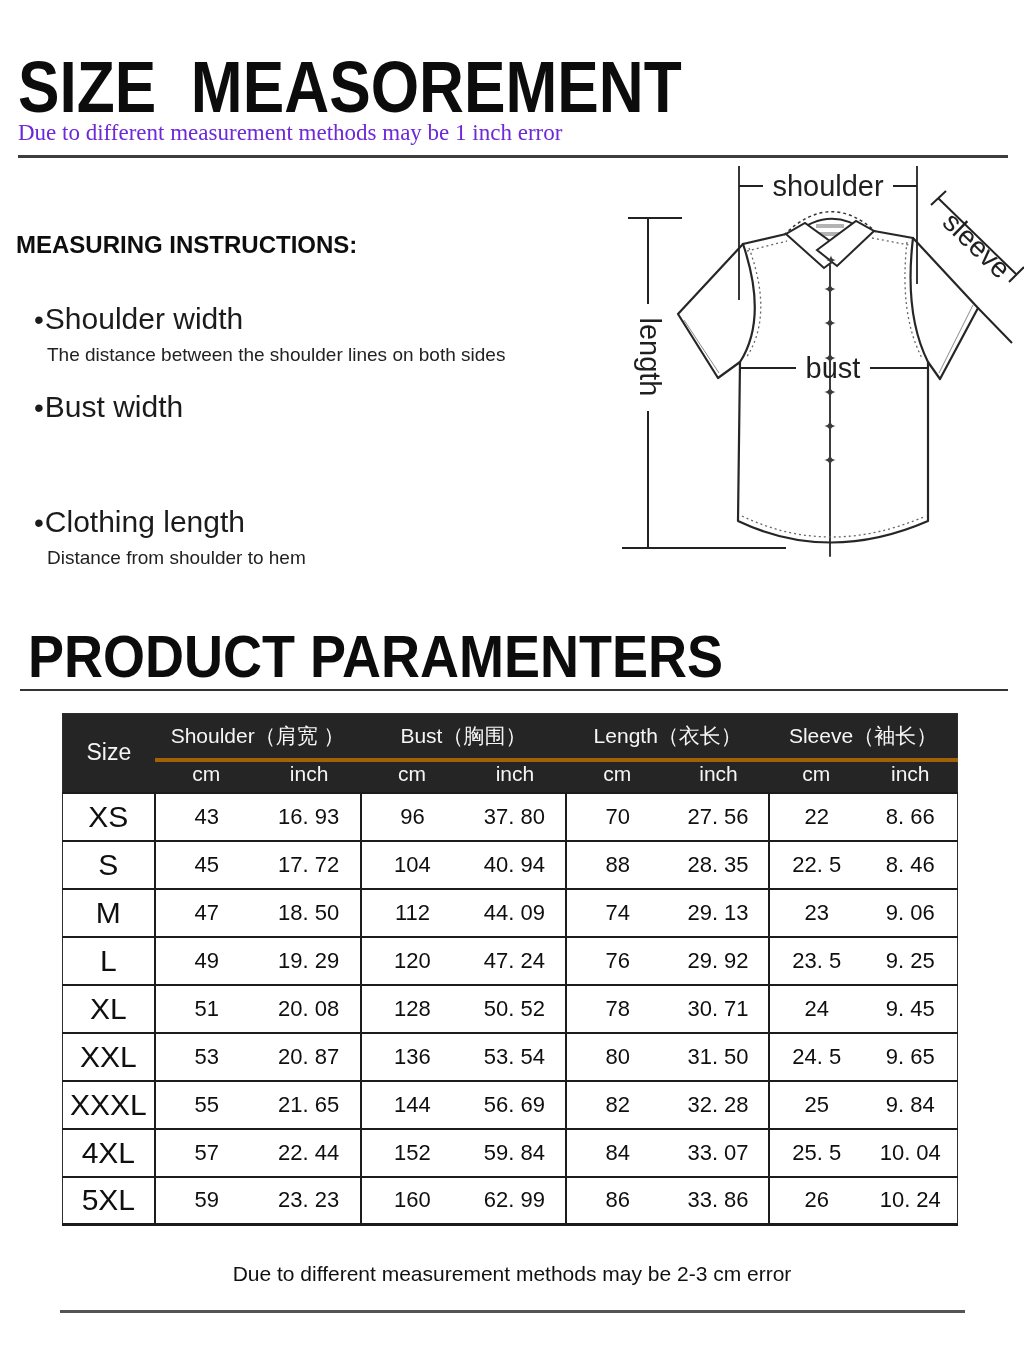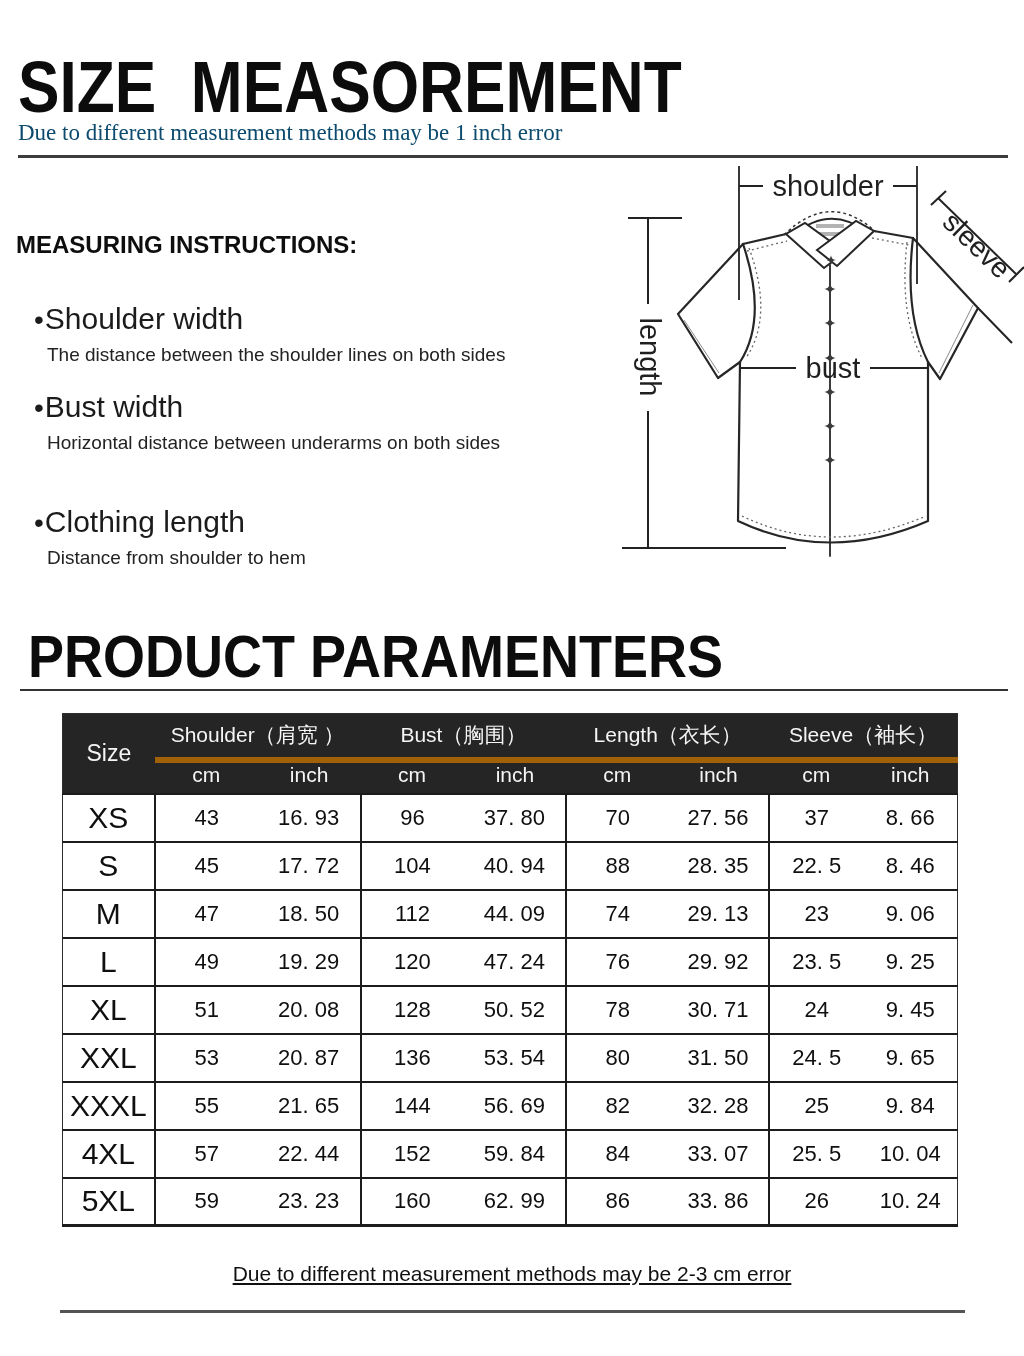--- a/index.html
+++ b/index.html
@@ -10,21 +10,21 @@
     font-family:"Liberation Sans", sans-serif;
   }
   
   .main-title {
     position:absolute; left:18px; top:30px;
     font-size:61px; font-weight:800; letter-spacing:0px; color:#0c0c0c;
     white-space:pre; transform:scale(1.02,1.18); transform-origin:left top;
   }
   .subtitle {
     position:absolute; left:18px; top:104px;
-    font-family:"Liberation Serif", serif; font-size:23px; color:#0c4a6e;
+    font-family:"Liberation Serif", serif; font-size:23px; color:#6d28d9;
   }
   .rule1 { position:absolute; left:18px; top:139px; width:990px; height:3px; background:#3d3d3d; }
   
   .instr-heading {
     position:absolute; left:16px; top:215px;
     font-size:24px; font-weight:700; color:#0e0e0e;
   }
   .instr-item { position:absolute; left:34px; width:560px; }
   .instr-item .term { font-size:30px; color:#1b1b1b; line-height:34px; }
   .instr-item .bullet { font-size:28px; margin-right:1px; }
@@ -43,54 +43,53 @@
   .size-table {
     position:absolute; left:62px; top:697px; width:896px;
     border-collapse:collapse; table-layout:fixed;
     font-family:"Liberation Sans", sans-serif;
   }
   .size-table thead th {
     background:#252525; color:#f5f5f5; font-weight:400; font-size:21px;
   }
   .size-table thead tr.group-row th { height:46px; vertical-align:middle; }
   .size-table thead tr.unit-row th { height:32px; vertical-align:top; padding-bottom:6px; }
-  .size-table thead th.group-head { border-bottom:6px solid #a16207; }
+  .size-table thead th.group-head { border-bottom:4px solid #a16207; }
   .size-table thead th.size-head { font-size:23px; }
   .size-table tbody td {
     height:48px; text-align:center; vertical-align:middle;
     font-size:22px; color:#0f0f0f; background:#fff;
     border-top:2px solid #1c1c1c;
   }
   .size-table tbody td:nth-child(odd):not(:last-child) { border-right:2px solid #1c1c1c; }
   .size-table tbody td.size-cell { font-size:30px; }
   .size-table { border:1px solid #2e2e2e; border-bottom:3px solid #1c1c1c; }
   .footnote {
     position:absolute; left:0; top:1246px; width:1024px;
-    text-align:center; font-size:21px; color:#111;text-decoration:underline;
+    text-align:center; font-size:21px; color:#111;
   }
   .rule3 { position:absolute; left:60px; top:1294px; width:905px; height:3px; background:#545454; }
 </style>
 </head>
 <body>
 
 <div class="page">
 
   <div class="main-title">SIZE  MEASOREMENT</div>
   <div class="subtitle">Due to different measurement methods may be 1 inch error</div>
   <div class="rule1"></div>
 
   <div class="instr-heading">MEASURING INSTRUCTIONS:</div>
 
   <div class="instr-item it0">
     <div class="term"><span class="bullet">•</span><span>Shoulder width</span></div>
     <div class="desc">The distance between the shoulder lines on both sides</div>
   </div>
   <div class="instr-item it1">
     <div class="term"><span class="bullet">•</span><span>Bust width</span></div>
-    <div class="desc">Horizontal distance between underarms on both sides</div>
   </div>
   <div class="instr-item it2">
     <div class="term"><span class="bullet">•</span><span>Clothing length</span></div>
     <div class="desc">Distance from shoulder to hem</div>
   </div>
 
   <svg class="diagram" viewBox="0 0 424 445" xmlns="http://www.w3.org/2000/svg">
     <defs>
       <path id="btnstar" d="M0,-6.5 C1.1,-2 2,-1.1 6.5,0 C2,1.1 1.1,2 0,6.5 C-1.1,2 -2,1.1 -6.5,0 C-2,-1.1 -1.1,-2 0,-6.5 Z"></path>
     </defs>
@@ -199,21 +198,21 @@
     </thead>
     <tbody>
         <tr>
           <td class="size-cell">XS</td>
           <td>43</td>
           <td>16. 93</td>
           <td>96</td>
           <td>37. 80</td>
           <td>70</td>
           <td>27. 56</td>
-          <td>37</td>
+          <td>22</td>
           <td>8. 66</td>
         </tr>
         <tr>
           <td class="size-cell">S</td>
           <td>45</td>
           <td>17. 72</td>
           <td>104</td>
           <td>40. 94</td>
           <td>88</td>
           <td>28. 35</td>

